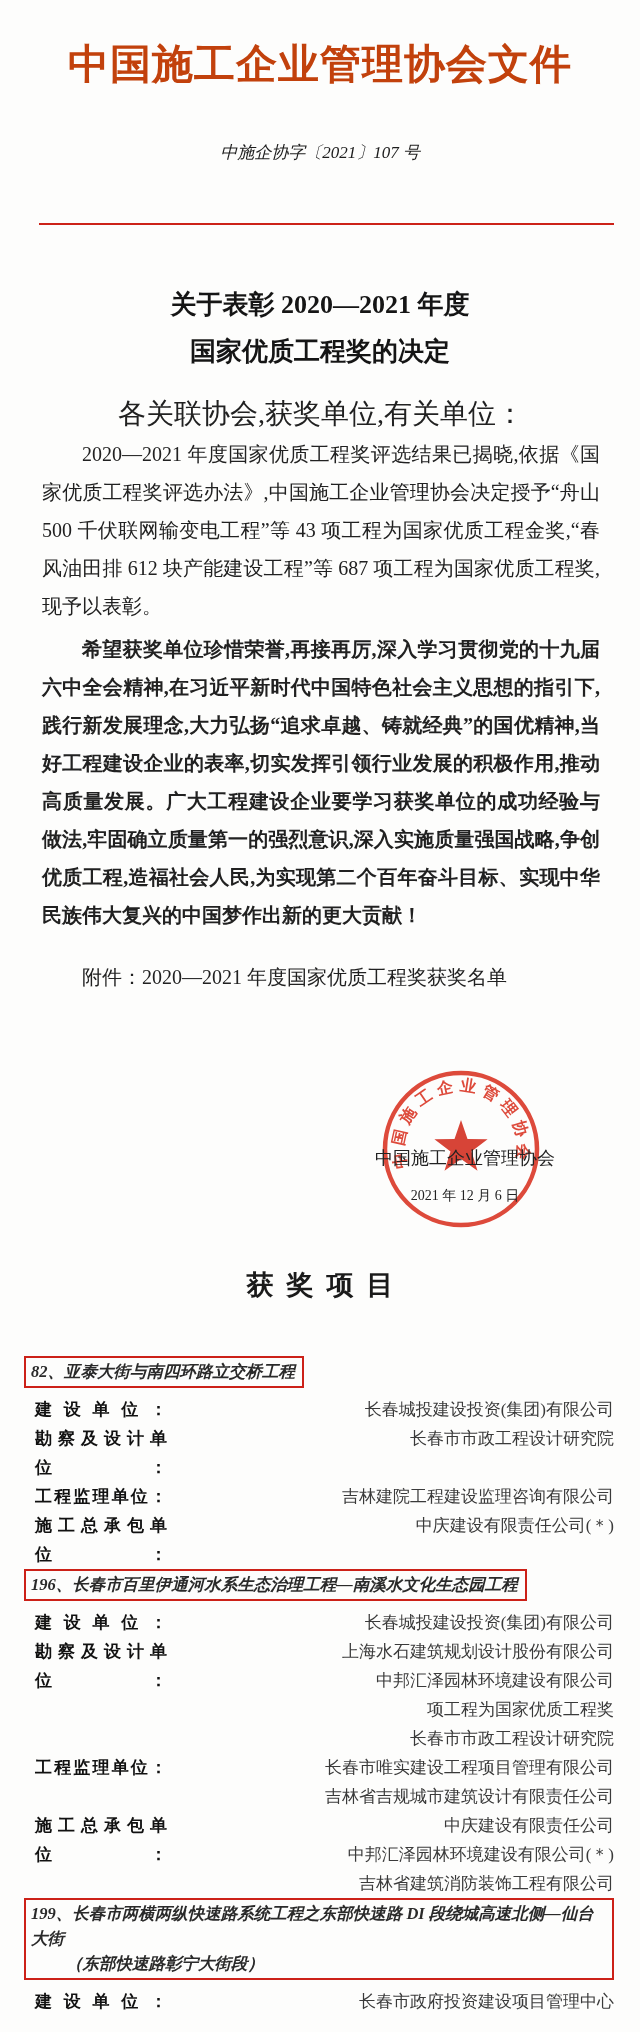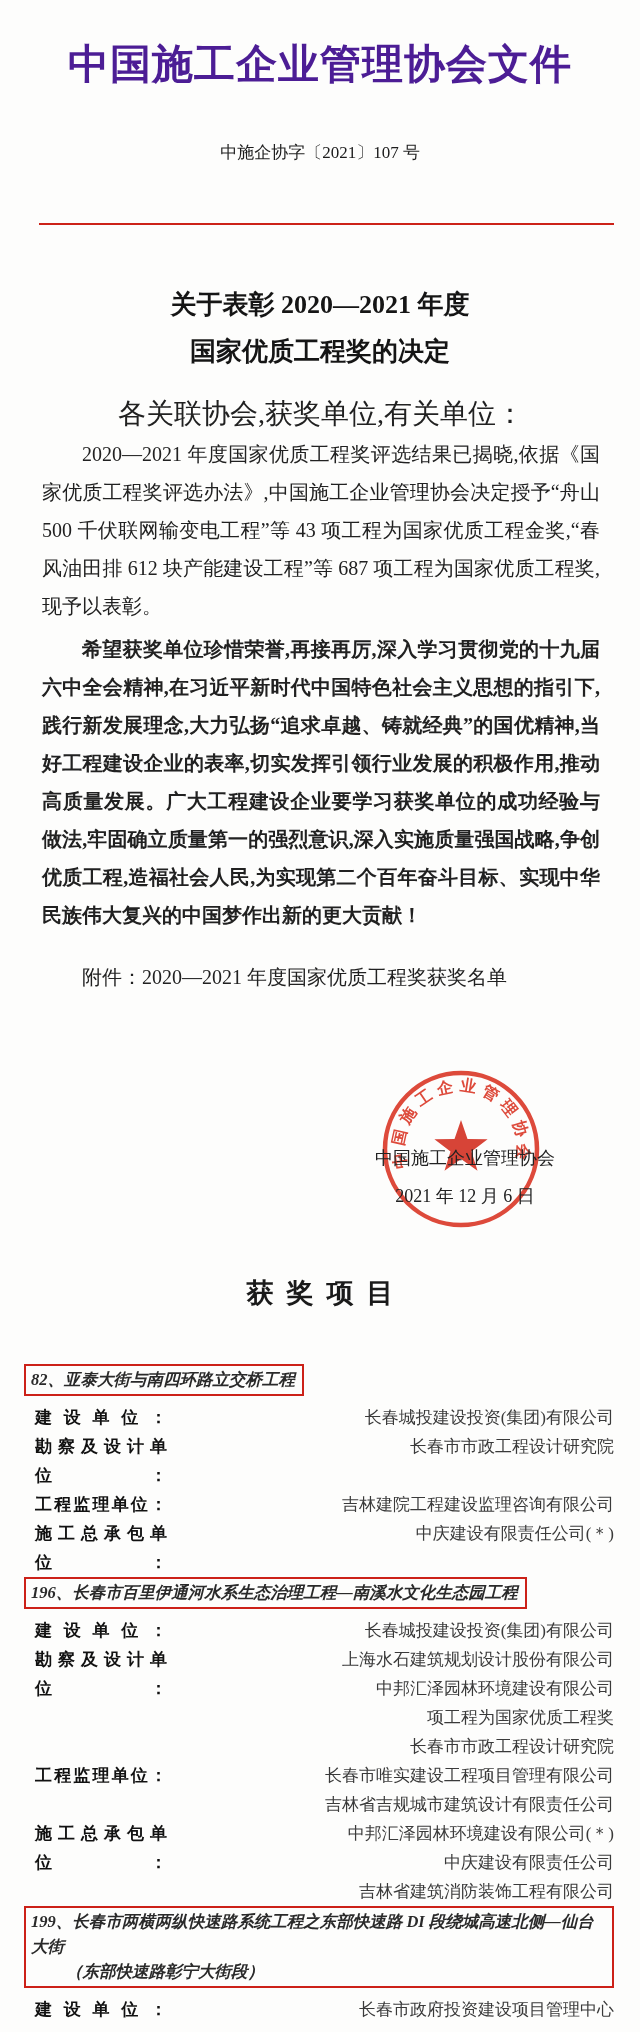--- a/index.html
+++ b/index.html
@@ -8,32 +8,33 @@
     width:640px;height:2032px;
     margin:0 auto;
     background:#fdfdfc;
     overflow:hidden;
     font-family:"Liberation Serif","DejaVu Serif",serif;
     color:#212121;
   }
   .org-header{
     margin-top:40px;
     text-align:center;
-    color:#4c1d95;
+    color:#c2410c;
     font-size:41px;
     font-weight:bold;
     line-height:1.2;
     letter-spacing:1px;
   }
   .doc-number{
     margin-top:52px;
     text-align:center;
     font-size:17px;
     line-height:24px;
     color:#1c1c1c;
+    font-style:italic;
   }
   .divider{
     margin:58px 26px 0 39px;
     border-top:2.5px solid #cc2218;
     height:0;
   }
   .doc-title{
     margin-top:56px;
     text-align:center;
     font-size:26px;
@@ -79,26 +80,26 @@
     text-align:center;
     font-size:18px;
     line-height:24px;
     color:#222;
   }
   .sign-date{
     position:absolute;
     left:330px;top:164px;
     width:270px;
     text-align:center;
-    font-size:18px;
+    font-size:14px;
     line-height:24px;
     color:#222;
   }
   .awards-heading{
-    margin-top:16px;
+    margin-top:8px;
     text-align:center;
     font-size:27px;
     font-weight:bold;
     letter-spacing:13px;
     padding-left:13px;
     line-height:34px;
     color:#1a1a1a;
   }
   .projects{margin:54px 26px 0 24px;}
   .project{margin-top:0;}
@@ -224,22 +225,22 @@
         <div class="row">
           <span class="lbl">工程监理单位：</span>
           <span class="orgs">
             <span class="org">长春市唯实建设工程项目管理有限公司</span>
             <span class="org">吉林省吉规城市建筑设计有限责任公司</span>
           </span>
         </div>
         <div class="row">
           <span class="lbl">施工总承包单位：</span>
           <span class="orgs">
+            <span class="org">中庆建设有限责任公司</span>
             <span class="org">中邦汇泽园林环境建设有限公司(＊)</span>
-            <span class="org">中庆建设有限责任公司</span>
             <span class="org">吉林省建筑消防装饰工程有限公司</span>
           </span>
         </div>
       </div>
     </div>
 
     <div class="project">
       <div class="pbox">
         <div>199、长春市两横两纵快速路系统工程之东部快速路 DI 段绕城高速北侧—仙台大街</div>
         <div class="indent2">（东部快速路彰宁大街段）</div>

